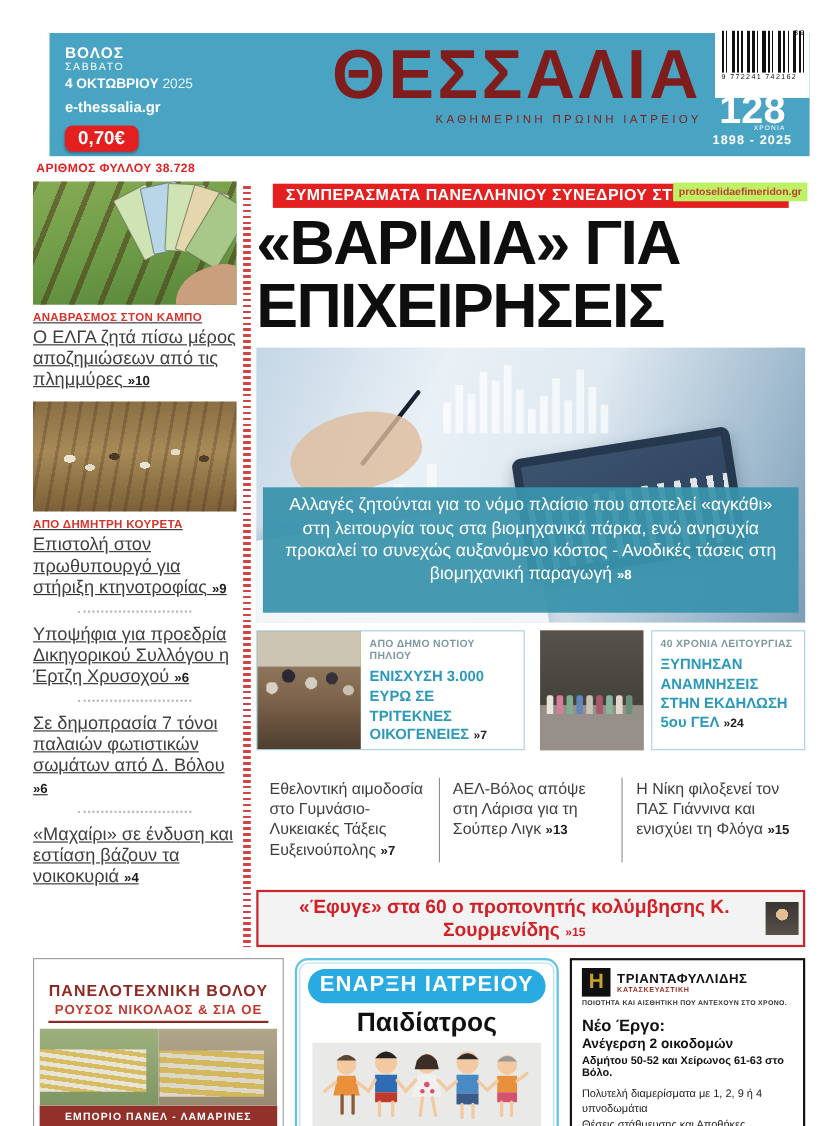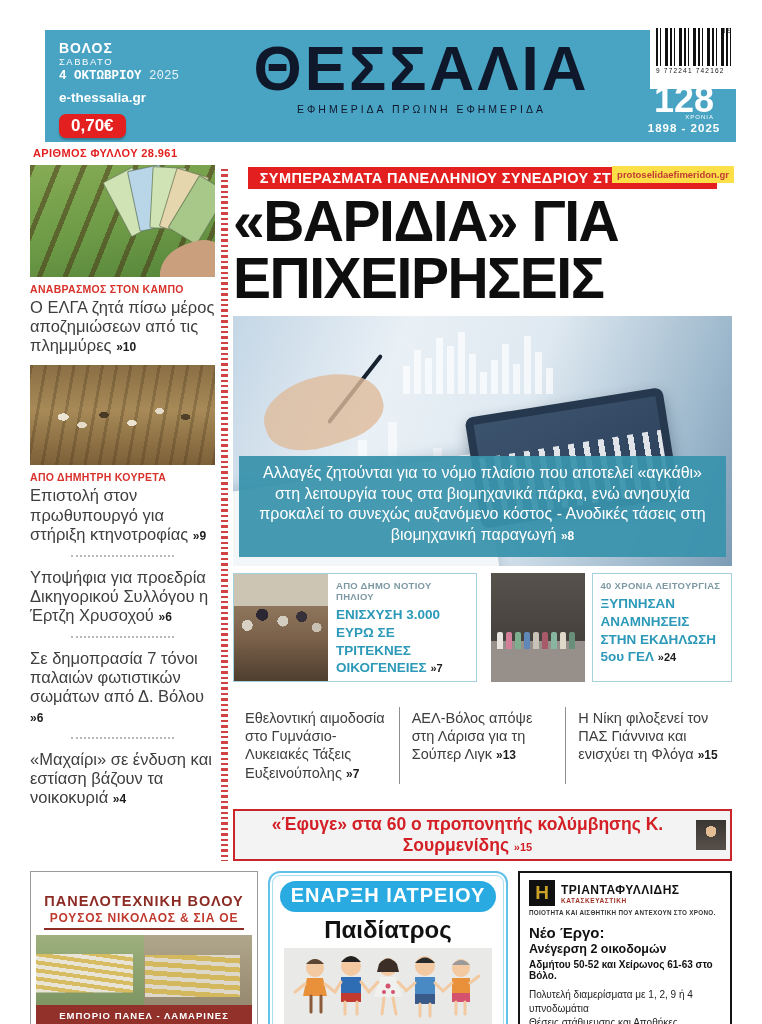--- a/index.html
+++ b/index.html
@@ -6,42 +6,42 @@
   *{box-sizing:border-box;}
   .page{position:relative;width:762px;height:1024px;background:#fff;margin:0 auto;
         font-family:"Liberation Sans",sans-serif;overflow:hidden;padding:30px 30px 0 30px;color:#2f2f2f;}
 
   
   .masthead{position:relative;margin-left:15px;margin-right:-4px;}
   .banner{position:relative;height:112px;background:#49a4c4;display:flex;}
   .mh-left{width:160px;padding:10px 0 0 14px;color:#fff;line-height:1.15;}
   .mh-city{font-size:14px;font-weight:700;letter-spacing:1px;}
   .mh-day{font-size:9.5px;letter-spacing:1.5px;margin-top:1px;}
-  .mh-date{font-size:12.5px;font-weight:700;margin-top:1px;font-family:Liberation Mono, monospace;}
+  .mh-date{font-size:12.5px;font-weight:700;margin-top:1px;}
   .mh-date .yr{font-weight:400;opacity:.85;}
   .mh-site{font-size:13.5px;font-weight:700;margin-top:7px;}
   .price-badge{margin-top:8px;background:#e3201f;color:#fff;font-weight:700;font-size:17px;
                padding:2px 12px 3px;border-radius:7px;width:max-content;box-shadow:0 2px 2px rgba(0,0,0,.25);}
-  .mh-center{flex:1;color:#0f172a;text-align:center;padding-top:8px;padding-right:98px;}
+  .mh-center{flex:1;color:#7f1d1d;text-align:right;padding-top:8px;padding-right:98px;}
   .logo{font-size:62px;font-weight:800;letter-spacing:3px;line-height:1;transform:scaleY(1.02);}
   .tagline{font-size:10.5px;letter-spacing:3px;margin-top:3px;}
   .barcode-box{position:absolute;top:-7px;right:0;width:86px;height:66px;background:#fff;padding:5px 4px 2px 6px;}
   .barcode-bars{height:38px;background:
       repeating-linear-gradient(90deg,#111 0 2px,#fff 2px 4px,#111 4px 5px,#fff 5px 9px,#111 9px 12px,#fff 12px 14px);}
   .barcode-number{font-size:6.5px;letter-spacing:1.2px;color:#111;margin-top:1px;}
   .barcode-issue{position:absolute;top:4px;right:3px;font-size:6.5px;letter-spacing:2px;color:#111;writing-mode:horizontal-tb;}
   .anniv{position:absolute;right:8px;bottom:8px;width:88px;color:#fff;text-align:center;line-height:1;}
   .anniv-big{font-size:36px;font-weight:800;letter-spacing:0;}
   .anniv-small{font-size:6px;letter-spacing:1px;display:block;margin-top:-4px;text-align:right;padding-right:14px;}
   .anniv-range{font-size:11.5px;font-weight:700;letter-spacing:1px;margin-top:3px;}
   .issue-number{color:#e3201f;font-weight:700;font-size:11px;margin:5px 0 6px -12px;letter-spacing:.4px;}
 
   
   .content{display:flex;align-items:stretch;}
-  .sidebar{width:185px;flex:0 0 185px;}
+  .sidebar{width:185px;flex:0 0 185px;text-decoration:underline;}
   .v-divider{width:7px;margin:4px 5px 0 6px;
      background:repeating-linear-gradient(180deg,#cf4343 0 2.4px,#fff 2.4px 5.4px);}
   .main{flex:1;min-width:0;}
 
   
   .sb-photo{position:relative;overflow:hidden;margin-bottom:6px;}
   .sb-photo1{height:112px;background:
      repeating-linear-gradient(112deg,rgba(72,46,20,.5) 0 5px,rgba(0,0,0,0) 5px 24px),
      linear-gradient(168deg,#86ab55 0%,#6d9a46 55%,#55843a 100%);}
   .note{position:absolute;width:34px;height:62px;border:1px solid rgba(70,90,60,.6);border-radius:2px;}
@@ -62,42 +62,42 @@
      linear-gradient(180deg,#8a6f45 0%,#a78a57 45%,#7c6038 100%);}
   .sb-kicker{color:#d8322b;font-weight:700;font-size:10.5px;letter-spacing:.3px;margin:2px 0 3px;}
   .sb-headline{font-size:16.5px;line-height:1.16;color:#3e3e3e;margin:0 0 4px;}
   .pref{font-weight:700;font-size:12px;color:#1c1c1c;white-space:nowrap;}
   .sb-divider{border-top:2px dotted #b9b9b9;width:56%;margin:11px auto 11px;}
 
   
   .kicker-row{position:relative;text-align:center;height:23px;margin:2px 0 2px;}
   .kicker-bar{display:inline-block;background:#e3201f;color:#fff;font-weight:700;font-size:14.5px;
               padding:3px 12px;letter-spacing:.4px;}
-  .watermark{position:absolute;right:-2px;top:-1px;background:#fde047;color:#c03a36;
+  .watermark{position:absolute;right:-2px;top:-1px;background:#bef264;color:#c03a36;
              font-size:9.5px;font-weight:700;padding:3px 5px;}
   .headline{text-align:left;font-weight:800;color:#0e0e0e;font-size:57px;line-height:1.0;
             letter-spacing:-1.5px;margin:3px 0 9px;}
   .lead-photo{position:relative;height:250px;overflow:hidden;margin-bottom:7px;
      background:linear-gradient(110deg,#c4d6e5 0%,#e9f0f6 30%,#dfe9f1 55%,#9db8cc 85%,#7d9cb5 100%);}
   .lp-bars{position:absolute;top:14px;left:34%;display:flex;align-items:flex-end;gap:4px;height:64px;}
   .lp-bars span{display:block;width:7px;background:rgba(255,255,255,.68);}
   .lp-bars2{position:absolute;top:100px;left:22%;display:flex;align-items:flex-end;gap:6px;height:120px;opacity:.75;}
   .lp-bars2 span{display:block;width:9px;background:rgba(255,255,255,.8);}
   .lp-paper{position:absolute;left:-28px;bottom:-48px;width:58%;height:140px;background:#f3f6f8;
             transform:rotate(-9deg);box-shadow:0 -4px 14px rgba(60,90,120,.25);}
   .lp-tablet{position:absolute;right:12%;top:86px;width:200px;height:112px;background:#25384e;
              border-radius:8px;transform:rotate(-9deg);box-shadow:0 6px 14px rgba(20,40,60,.35);padding:8px;}
   .lp-screen{width:100%;height:100%;background:
       repeating-linear-gradient(90deg,rgba(255,255,255,.85) 0 6px,rgba(0,0,0,0) 6px 15px) bottom/100% 65% no-repeat,
       linear-gradient(160deg,#3c536e,#2c405a);}
   .lp-pen{position:absolute;left:24%;top:30px;width:4px;height:86px;background:#16222e;transform:rotate(38deg);border-radius:2px;}
   .lp-hand{position:absolute;left:6%;top:60px;width:120px;height:70px;background:rgba(222,188,155,.8);
            border-radius:50% 60% 40% 50%;transform:rotate(-18deg);}
   .lead-caption{position:absolute;left:6px;right:6px;bottom:9px;background:rgba(57,147,172,.94);
-                color:#fff;text-align:center;font-size:16px;line-height:1.3;padding:7px 12px 11px;}
+                color:#fff;text-align:center;font-size:16px;line-height:1.3;padding:7px 12px 24px;}
   .lead-caption .pref{color:#fff;font-size:12px;}
 
   
   .secondary-row{display:flex;gap:14px;margin-bottom:10px;}
   .sec-card{flex:1;display:flex;min-width:0;}
   .sec-card.bordered{border:1px solid #a5cfdd;}
   .sec-photo{width:94px;flex:0 0 94px;}
   .sec-photo1{background:
      radial-gradient(circle 9px at 14% 48%,#d9d2c4 0 60%,rgba(0,0,0,0) 61%),
      radial-gradient(circle 10px at 30% 38%,#2c2833 0 60%,rgba(0,0,0,0) 61%),
@@ -182,34 +182,34 @@
         <div class="mh-day">ΣΑΒΒΑΤΟ</div>
         <div class="mh-date">
           <span>4 ΟΚΤΩΒΡΙΟΥ</span>
           <span class="yr">2025</span>
         </div>
         <div class="mh-site">e-thessalia.gr</div>
         <div class="price-badge">0,70€</div>
       </div>
       <div class="mh-center">
         <div class="logo">ΘΕΣΣΑΛΙΑ</div>
-        <div class="tagline">ΕΦΗΜΕΡΙΔΑ ΠΡΩΙΝΗ ΕΦΗΜΕΡΙΔΑ</div>
+        <div class="tagline">ΚΑΘΗΜΕΡΙΝΗ ΠΡΩΙΝΗ ΙΑΤΡΕΙΟΥ</div>
       </div>
       <div class="barcode-box">
         <div class="barcode-bars"></div>
         <div class="barcode-number">9 772241 742162</div>
         <div class="barcode-issue">39</div>
       </div>
       <div class="anniv">
         <span class="anniv-big">128</span>
         <span class="anniv-small">ΧΡΟΝΙΑ</span>
         <div class="anniv-range">1898 - 2025</div>
       </div>
     </div>
-    <div class="issue-number">ΑΡΙΘΜΟΣ ΦΥΛΛΟΥ 28.961</div>
+    <div class="issue-number">ΑΡΙΘΜΟΣ ΦΥΛΛΟΥ 38.728</div>
   </header>
 
   <div class="content">
 
     <aside class="sidebar">
       <div class="sb-photo sb-photo1">
         <span class="note n1"></span>
         <span class="note n2"></span>
         <span class="note n3"></span>
         <span class="note n4"></span>

